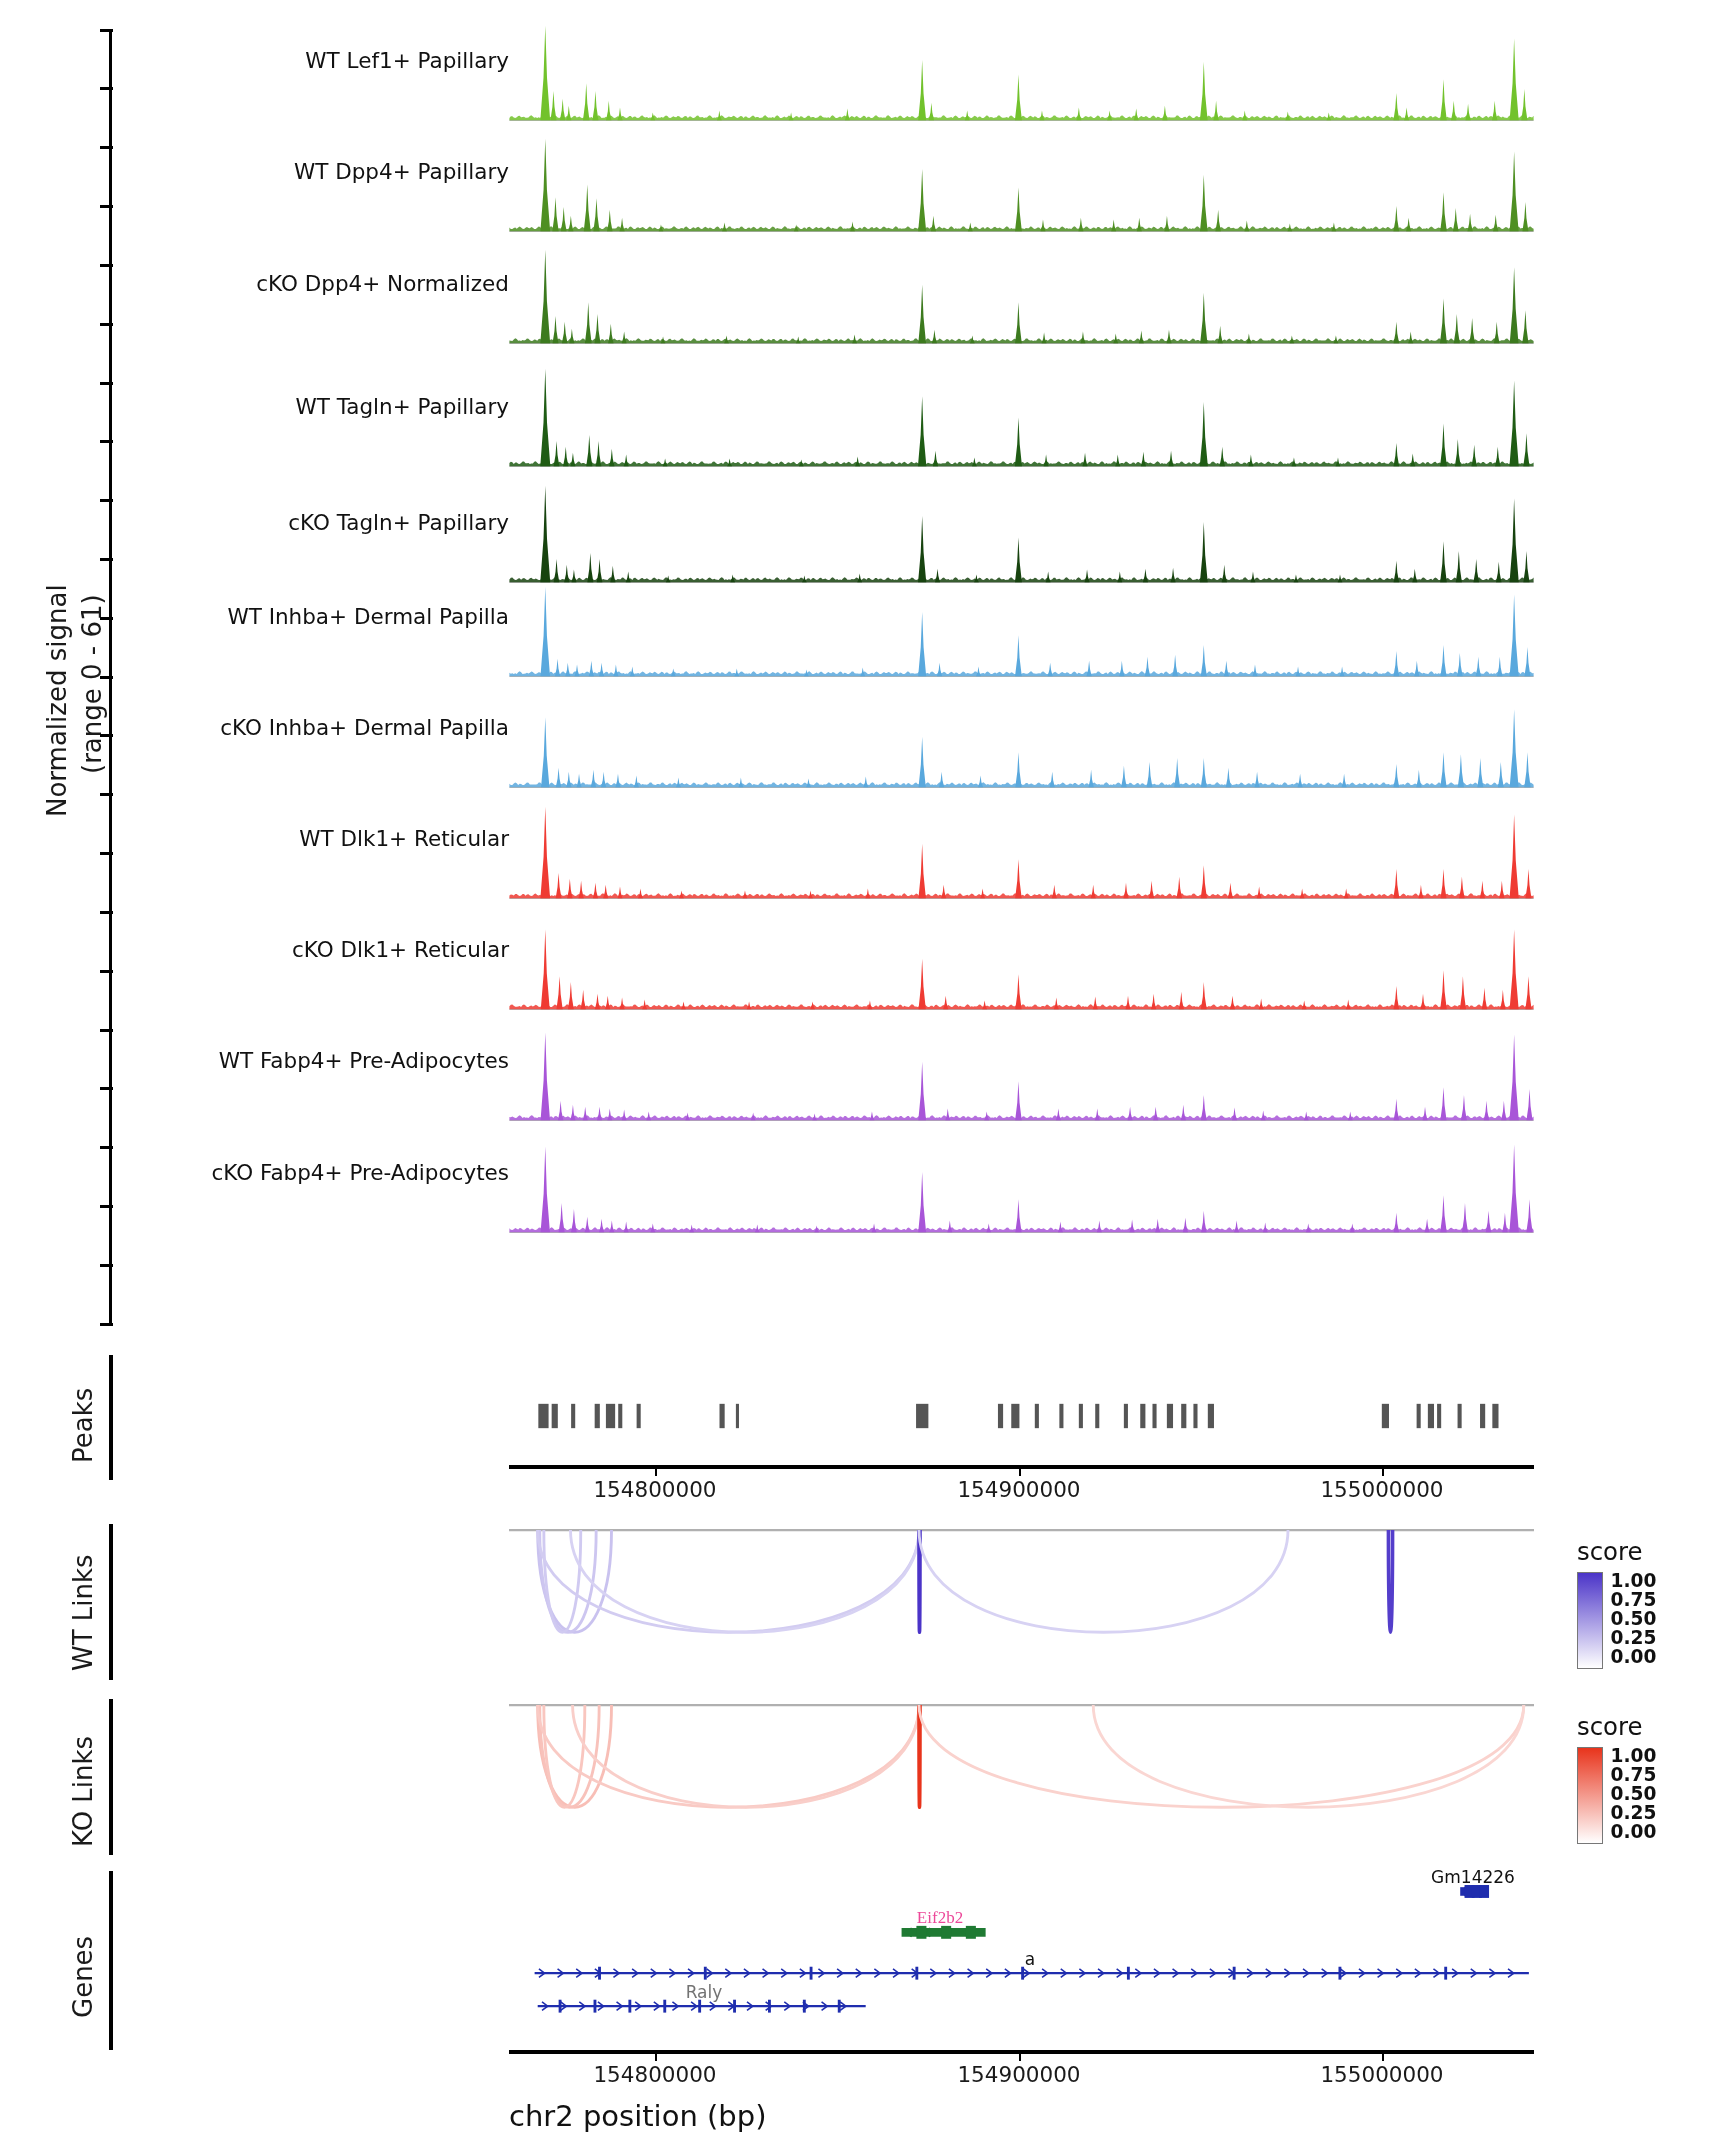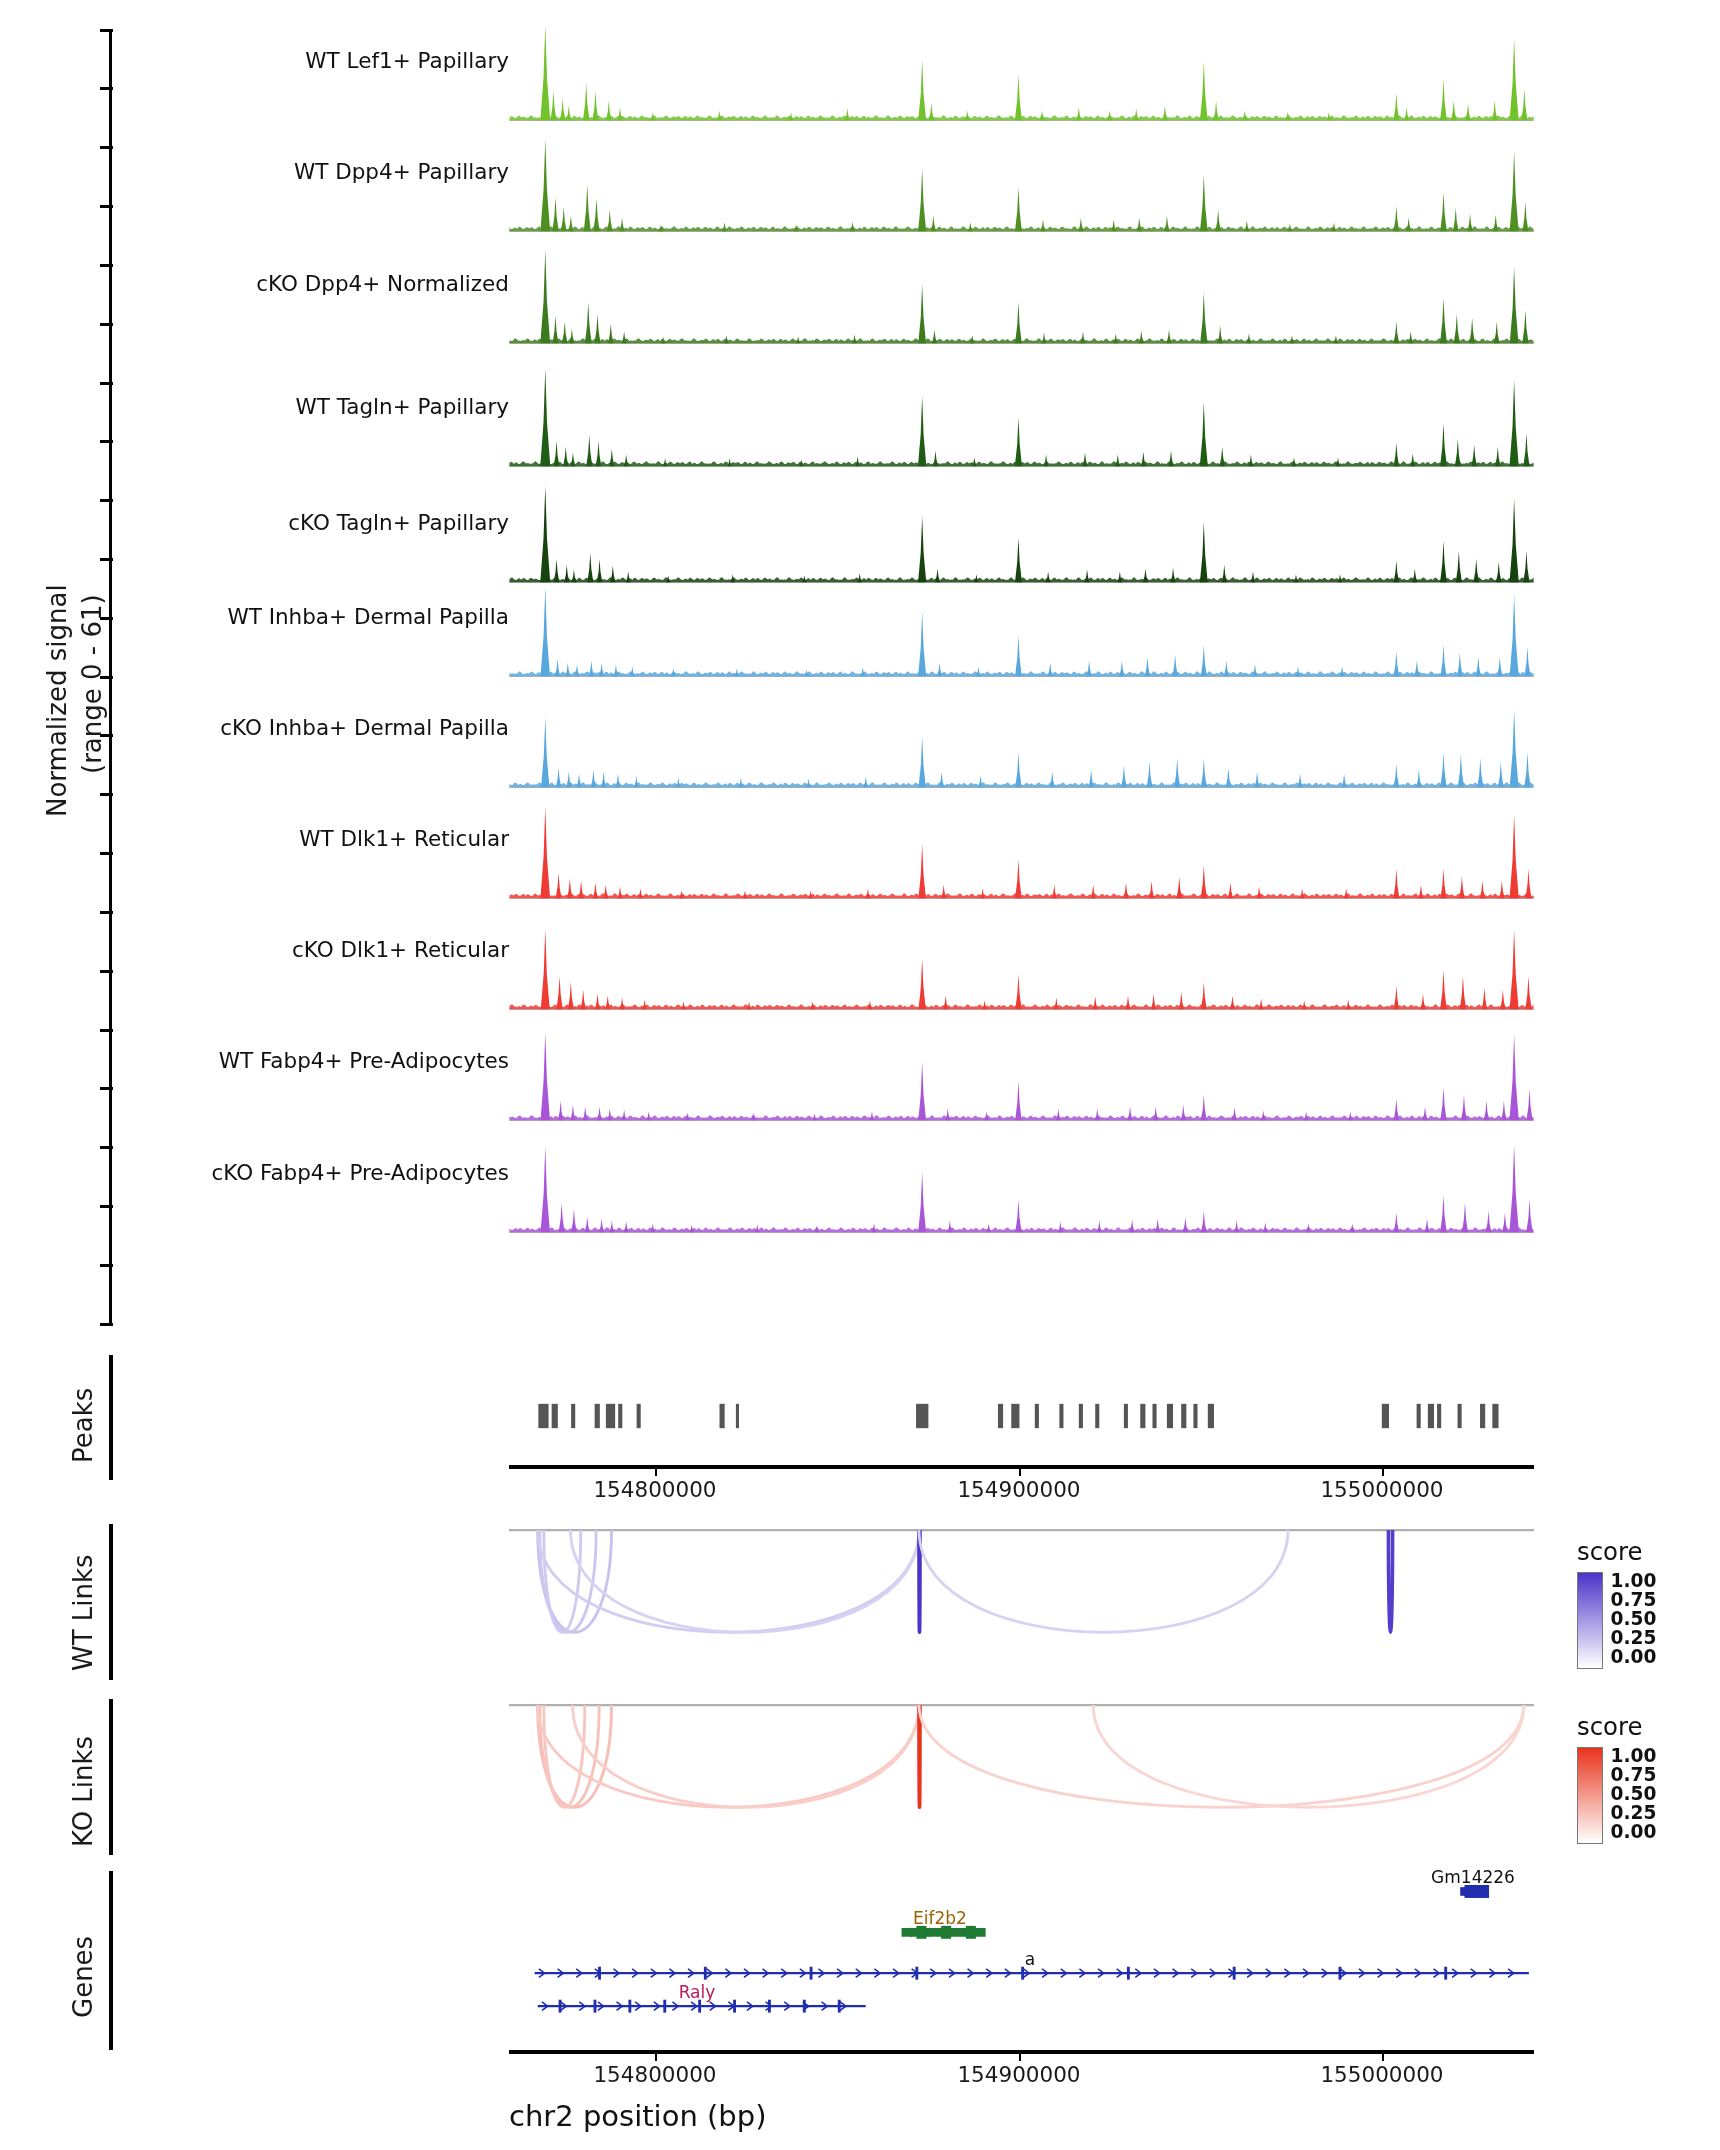--- a/index.html
+++ b/index.html
@@ -926,21 +926,21 @@
           <path d="M 462.03999999999996 192 L 470.03999999999996 198 L 462.03999999999996 204" fill="none" stroke="#1f2dae" stroke-width="2.2"></path>
           <rect x="69.24851063829786" y="189" width="4" height="18" fill="#1f2dae"></rect>
           <rect x="117.92936170212766" y="189" width="4" height="18" fill="#1f2dae"></rect>
           <rect x="166.61021276595744" y="189" width="4" height="18" fill="#1f2dae"></rect>
           <rect x="215.29106382978722" y="189" width="4" height="18" fill="#1f2dae"></rect>
           <rect x="263.971914893617" y="189" width="4" height="18" fill="#1f2dae"></rect>
           <rect x="312.6527659574468" y="189" width="4" height="18" fill="#1f2dae"></rect>
           <rect x="361.33361702127655" y="189" width="4" height="18" fill="#1f2dae"></rect>
           <rect x="410.01446808510633" y="189" width="4" height="18" fill="#1f2dae"></rect>
           <rect x="458.6953191489361" y="189" width="4" height="18" fill="#1f2dae"></rect>
-        </svg><div class="gene-name" style="left: 964px; top: 2.9px; color: rgb(17, 17, 17);">Gm14226</div><div class="gene-name" style="left: 431px; top: 44px; color: #a16207;">Eif2b2</div><div class="gene-name" style="left: 521px; top: 85px; color: rgb(17, 17, 17);">a</div><div class="gene-name" style="left: 188px; top: 118px; color: #be185d; text-align: right;">Raly</div></div>
+        </svg><div class="gene-name" style="left: 964px; top: 2.9px; color: rgb(17, 17, 17);">Gm14226</div><div class="gene-name" style="left: 431px; top: 44px; color: #ec4899; font-family: Liberation Serif, serif;">Eif2b2</div><div class="gene-name" style="left: 521px; top: 85px; color: rgb(17, 17, 17);">a</div><div class="gene-name" style="left: 195px; top: 118px; color: #737373; text-align: right;">Raly</div></div>
   </div>
 
   <div id="pos-axis-bottom">
     <div class="ax-bar"></div>
   <div class="ax-tick" style="left: 146px;"></div>
       <div class="ax-tlabel" style="left: 146px;">154800000</div>
       <div class="ax-tick" style="left: 510px;"></div>
       <div class="ax-tlabel" style="left: 510px;">154900000</div>
       <div class="ax-tick" style="left: 873px;"></div>
       <div class="ax-tlabel" style="left: 873px;">155000000</div>

